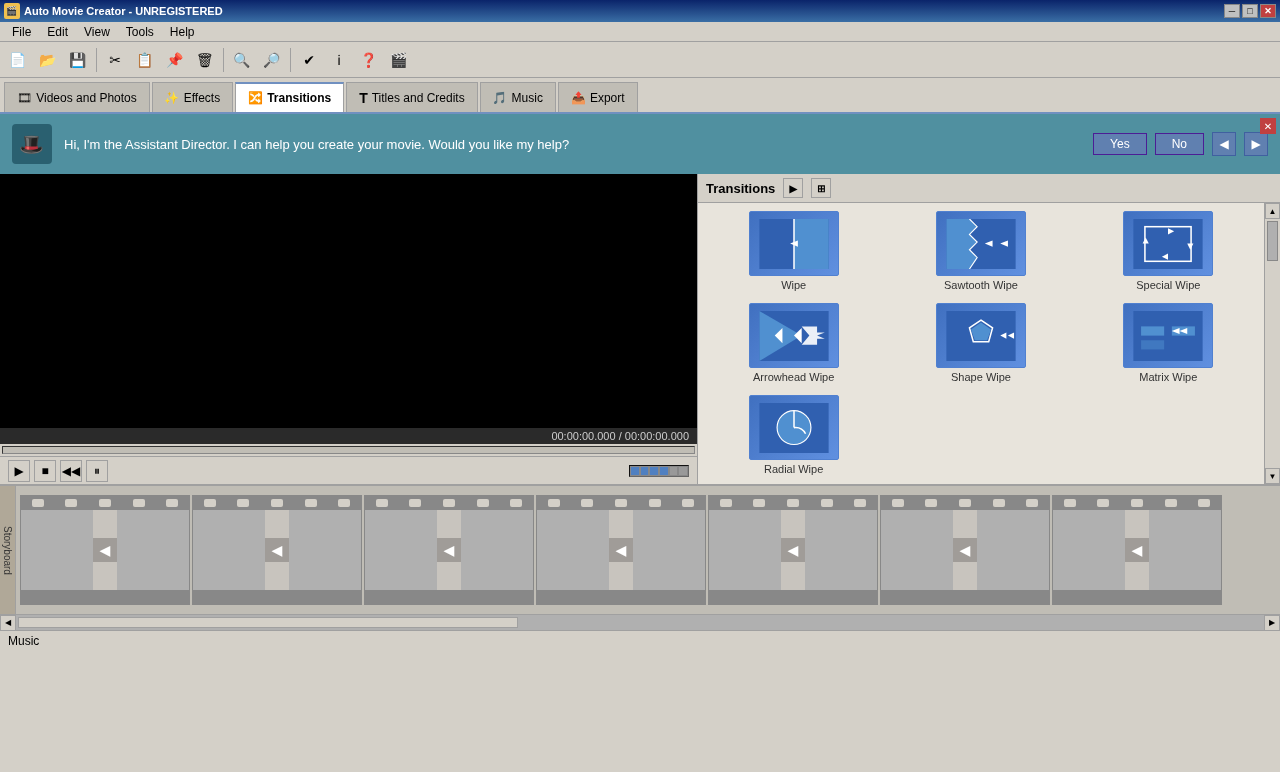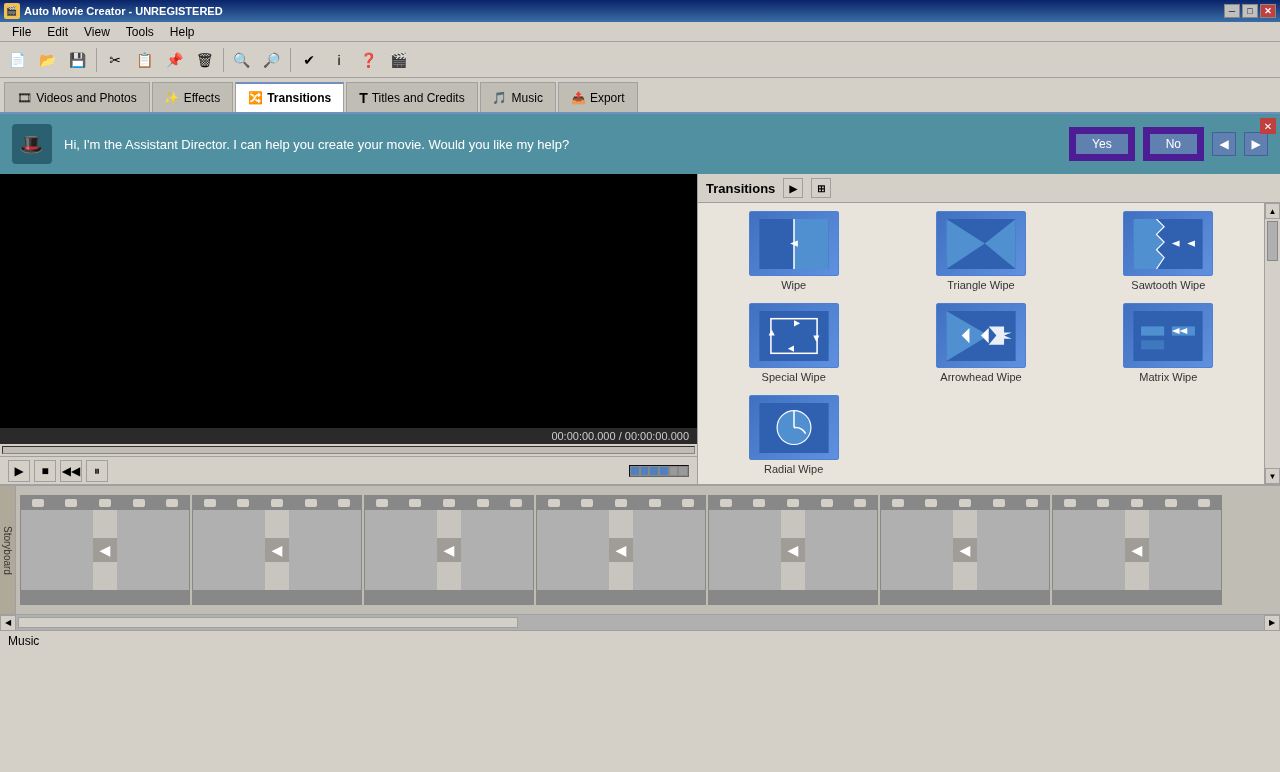--- a/index.html
+++ b/index.html
@@ -101,21 +101,21 @@
       border-radius: 4px;
       display: flex; align-items: center; justify-content: center;
       font-size: 20px;
       flex-shrink: 0;
     }
     #assistant-text { color: white; font-size: 13px; flex: 1; }
     #assistant-actions { display: flex; gap: 8px; align-items: center; }
     .assistant-btn {
       background: #6080b0;
       color: white;
-      border: 7px solid #4c1d95;
+      border: 1px solid #4c1d95;
       padding: 3px 16px;
       cursor: pointer;
       font-size: 12px;
     }
     .assistant-nav-btn {
       width: 24px; height: 24px;
       background: #6080b0;
       border: 1px solid #4060a0;
       color: white;
       display: flex; align-items: center; justify-content: center;
@@ -476,30 +476,20 @@
             <svg class="t-svg" viewBox="0 0 90 65">
               <rect x="0" y="0" width="90" height="65" fill="#3060b0"></rect>
               <rect x="45" y="0" width="45" height="65" fill="#5090d0"></rect>
               <line x1="45" y1="0" x2="45" y2="65" stroke="white" stroke-width="2"></line>
               <polygon points="40,32 50,28 50,36" fill="white"></polygon>
             </svg>
           </div>
           <div class="transition-label">Wipe</div>
         </div>
 
-        <div class="transition-item">
-          <div class="transition-thumb">
-            <svg class="t-svg" viewBox="0 0 90 65">
-              <rect x="0" y="0" width="90" height="65" fill="#3060b0"></rect>
-              <polygon points="0,0 50,32 0,65" fill="#5090d0"></polygon>
-              <polygon points="90,0 90,65 50,32" fill="#5090d0"></polygon>
-            </svg>
-          </div>
-          <div class="transition-label">Triangle Wipe</div>
-        </div>
 
 
         <div class="transition-item">
           <div class="transition-thumb">
             <svg class="t-svg" viewBox="0 0 90 65">
               <rect x="0" y="0" width="90" height="65" fill="#3060b0"></rect>
               <path d="M30,0 L40,10 L30,20 L40,30 L30,40 L40,50 L30,65 L0,65 L0,0 Z" fill="#5090d0"></path>
               <path d="M30,0 L40,10 L30,20 L40,30 L30,40 L40,50 L30,65" stroke="white" stroke-width="1.5" fill="none"></path>
               <polygon points="50,32 60,28 60,36" fill="white"></polygon>
               <polygon points="70,32 80,28 80,36" fill="white"></polygon>
@@ -528,20 +518,32 @@
               <rect x="0" y="0" width="90" height="65" fill="#3060b0"></rect>
               <polygon points="0,0 55,32 0,65" fill="#5090d0"></polygon>
               <polygon points="20,32 30,22 30,42" fill="white"></polygon>
               <polygon points="45,32 55,22 55,42" fill="white"></polygon>
               <polygon points="55,20 75,20 75,28 85,28 75,32 85,36 75,36 75,44 55,44 65,32" fill="white" opacity="0.9"></polygon>
             </svg>
           </div>
           <div class="transition-label">Arrowhead Wipe</div>
         </div>
 
+        <div class="transition-item">
+          <div class="transition-thumb">
+            <svg class="t-svg" viewBox="0 0 90 65">
+              <rect x="0" y="0" width="90" height="65" fill="#3060b0"></rect>
+              <polygon points="45,12 60,22 55,40 35,40 30,22" fill="none" stroke="white" stroke-width="2"></polygon>
+              <polygon points="45,15 58,24 53,38 37,38 32,24" fill="#5090d0"></polygon>
+              <polygon points="70,32 78,28 78,36" fill="white"></polygon>
+              <polygon points="80,32 88,28 88,36" fill="white"></polygon>
+            </svg>
+          </div>
+          <div class="transition-label">Shape Wipe</div>
+        </div>
 
         <div class="transition-item">
           <div class="transition-thumb">
             <svg class="t-svg" viewBox="0 0 90 65">
               <rect x="0" y="0" width="90" height="65" fill="#3060b0"></rect>
               <rect x="10" y="20" width="30" height="12" fill="#5090d0"></rect>
               <rect x="50" y="20" width="30" height="12" fill="#5090d0"></rect>
               <rect x="10" y="38" width="30" height="12" fill="#5090d0" opacity="0.5"></rect>
               <polygon points="50,26 60,22 60,30" fill="white"></polygon>
               <polygon points="60,26 70,22 70,30" fill="white"></polygon>

